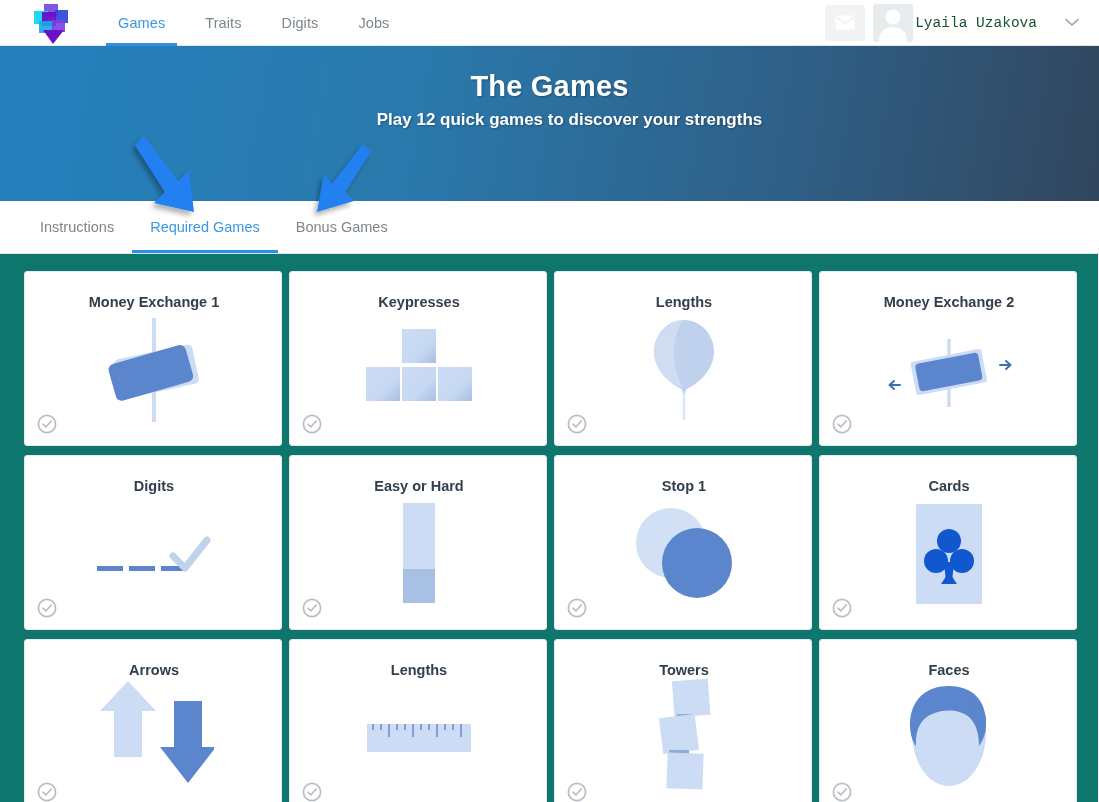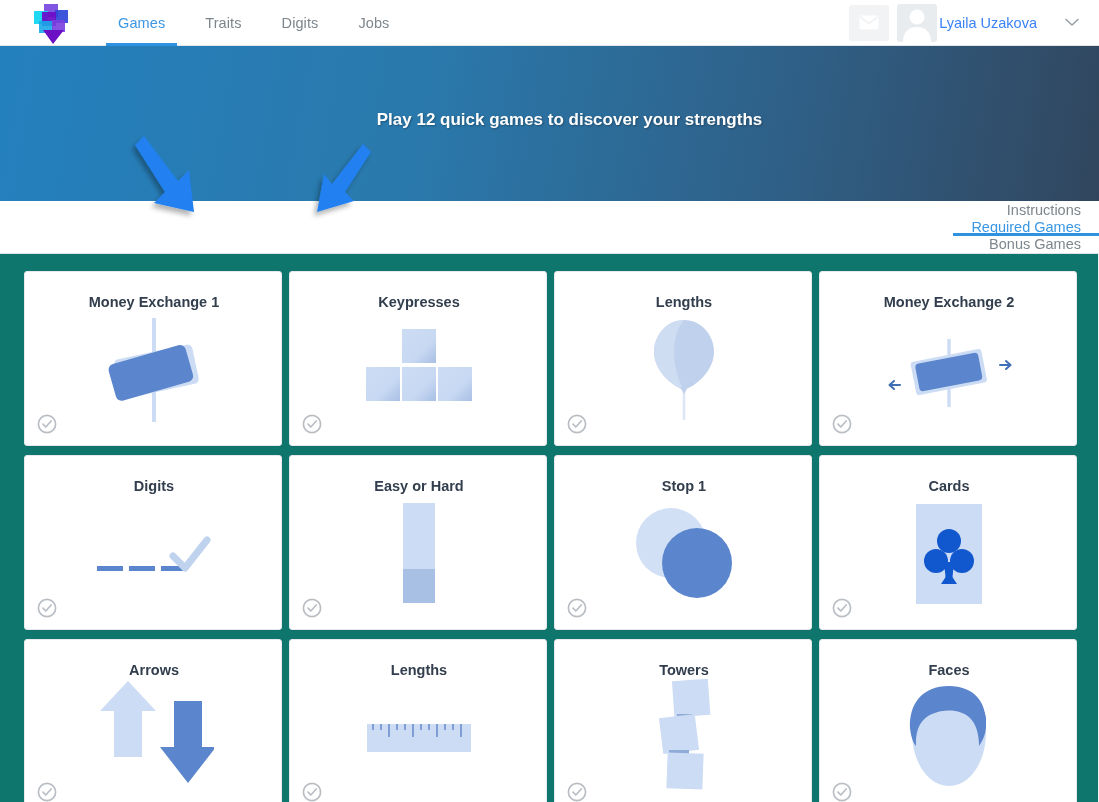--- a/index.html
+++ b/index.html
@@ -59,22 +59,22 @@
   }
   .avatar {
     width: 40px; height: 38px;
     background: #e9ecef;
     border-radius: 3px;
     display: flex; align-items: flex-end; justify-content: center;
     overflow: hidden;
     cursor: pointer;
   }
   .user-name {
-    font-size: 14.5px; color: #3b82f6;
-    margin-left: 2px; white-space: nowrap;
+    font-size: 14.5px; color: #14532d;
+    margin-left: 2px; white-space: nowrap; font-family: Liberation Mono, monospace;
   }
   .caret {
     margin-left: 28px; margin-right: 6px;
     cursor: pointer;
     display:flex; align-items:center;
   }
 
   
   .banner {
     position: absolute; top: 46px; left: 0;
@@ -106,21 +106,20 @@
   }
 
   
   .tabbar {
     position: absolute; top: 201px; left: 0;
     width: 1099px; height: 53px;
     background: #ffffff;
     border-bottom: 1px solid #dfe3e6;
     display: flex; align-items: flex-end;
     padding-left: 22px;
-    flex-direction: column;
   }
   .tab {
     position: relative;
     height: 52px;
     display: flex; align-items: center;
     padding: 0 18px;
     font-size: 14.5px;
     color: #7d868c;
     cursor: pointer;
     white-space: nowrap;
@@ -224,20 +223,21 @@
     <div class="user-name">Lyaila Uzakova</div>
     <div class="caret">
       <svg width="14" height="9" viewBox="0 0 14 9">
         <path d="M1 1.5 L7 7 L13 1.5" stroke="#9aa1a7" stroke-width="1.6" fill="none" stroke-linecap="round"></path>
       </svg>
     </div>
   </div>
 </div>
 
 <div class="banner">
+  <div class="banner-title">The Games</div>
   <div class="banner-sub">Play 12 quick games to discover your strengths</div>
 </div>
 
 <div class="tabbar">
   <div class="tab">
     <span>Instructions</span>
   </div>
   <div class="tab active">
     <span>Required Games</span>
   </div>

